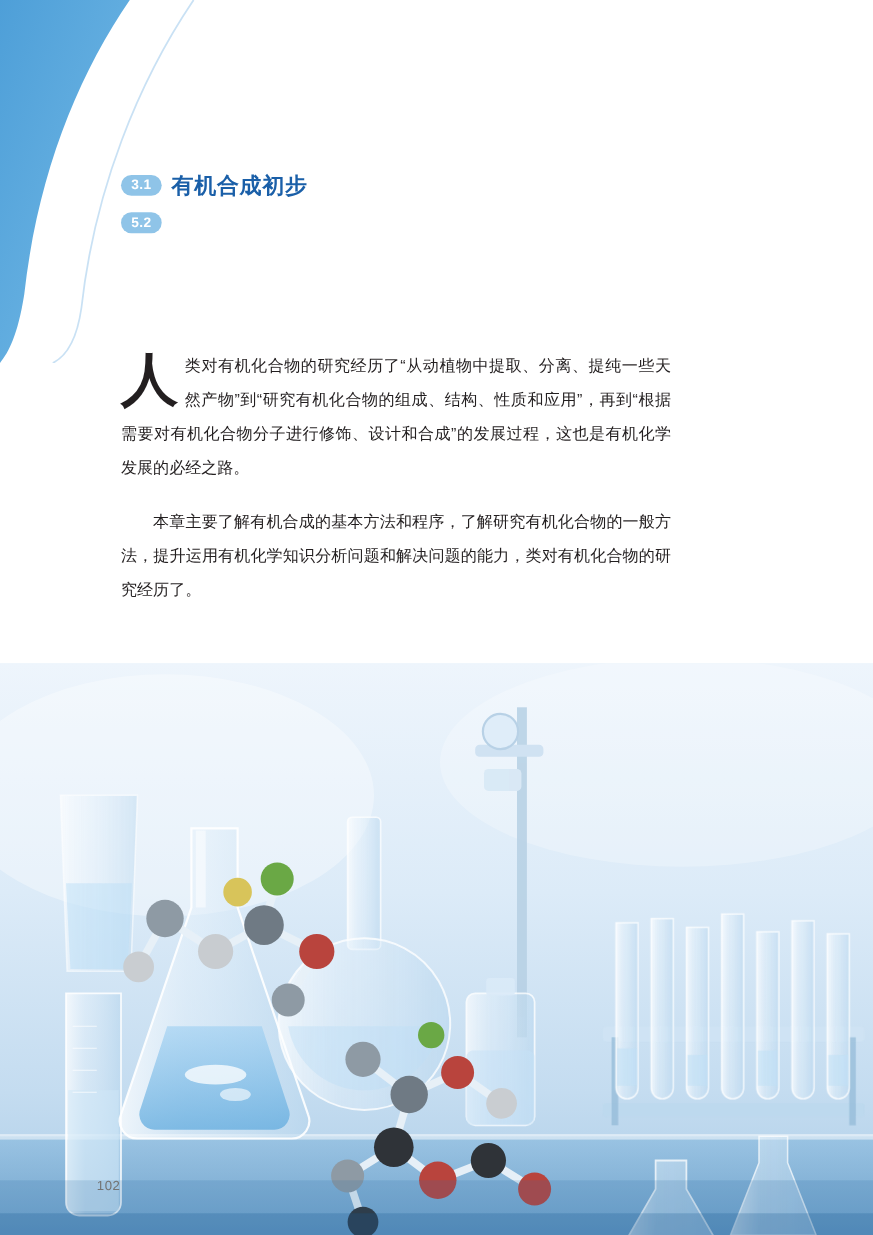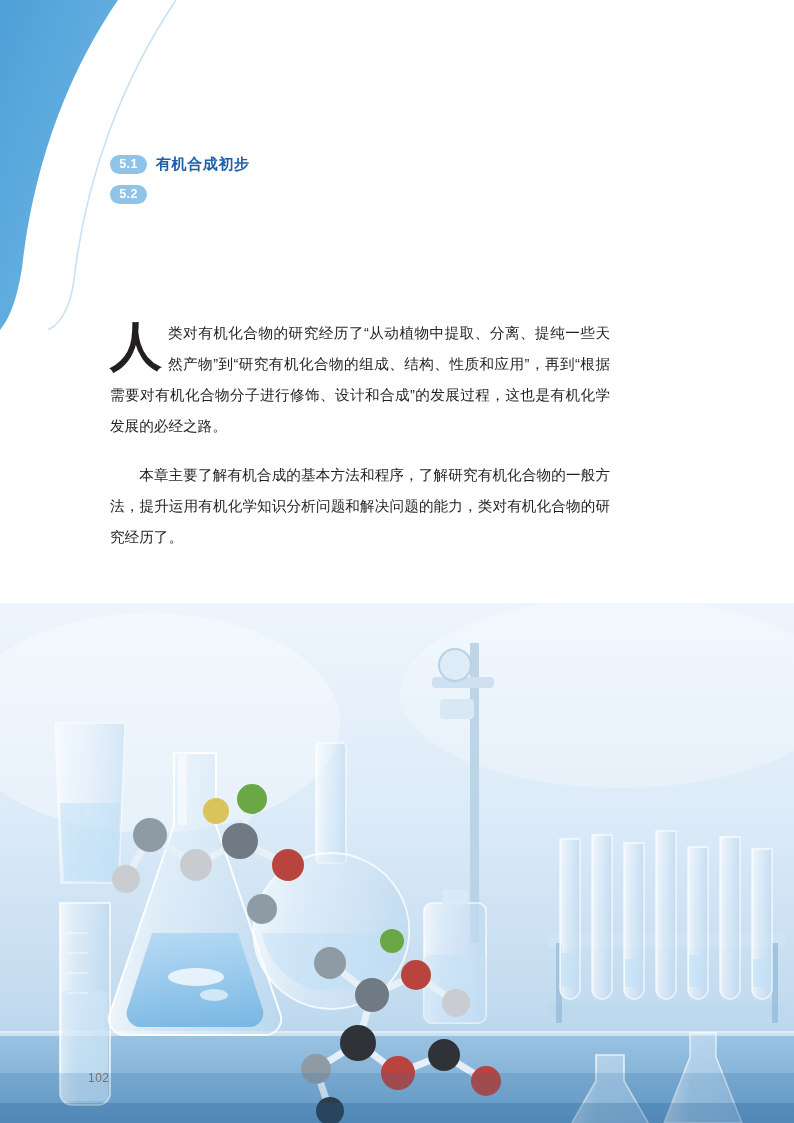--- a/index.html
+++ b/index.html
@@ -53,21 +53,21 @@
     text-align: center;
     background: #8fc4e8;
     color: #ffffff;
     font-size: 12.5px;
     font-weight: bold;
     border-radius: 9.5px;
     letter-spacing: 0.3px;
     margin-right: 9px;
   }
   .sec-title {
-    font-size: 15px;
+    font-size: 20px;
     font-weight: bold;
     color: #1a5fa8;
     letter-spacing: 0.6px;
   }
 
   
   .body-text {
     position: absolute;
     left: 110px;
     top: 318px;
@@ -134,21 +134,21 @@
       </defs>
       <path d="M0,0 L118,0 C70,70 34,160 22,268 C16,305 8,320 0,330 Z" fill="url(#swashGrad)"></path>
       <path d="M118,0 L152,0 C104,74 68,168 56,276 C51,308 40,322 28,330 L0,330 C12,318 18,300 24,266 C38,156 72,68 118,0 Z" fill="#ffffff" opacity="0.0"></path>
       <path d="M150,0 C104,72 66,166 54,272 C49,306 38,322 25,330" fill="none" stroke="#ffffff" stroke-width="3.2" opacity="0.9"></path>
       <path d="M176,0 C126,74 86,172 74,280 C70,308 60,324 48,330" fill="none" stroke="#bfdcf2" stroke-width="1.6" opacity="0.85"></path>
     </svg>
   </div>
 
   <div class="toc">
     <div class="toc-row">
-      <span class="sec-num">5.1</span>
+      <span class="sec-num">3.1</span>
       <span class="sec-title">有机合成初步</span>
     </div>
     <div class="toc-row">
       <span class="sec-num">5.2</span>
     </div>
   </div>
 
   <div class="body-text">
     <div class="drop-para">
       <span class="dropcap">人</span>

